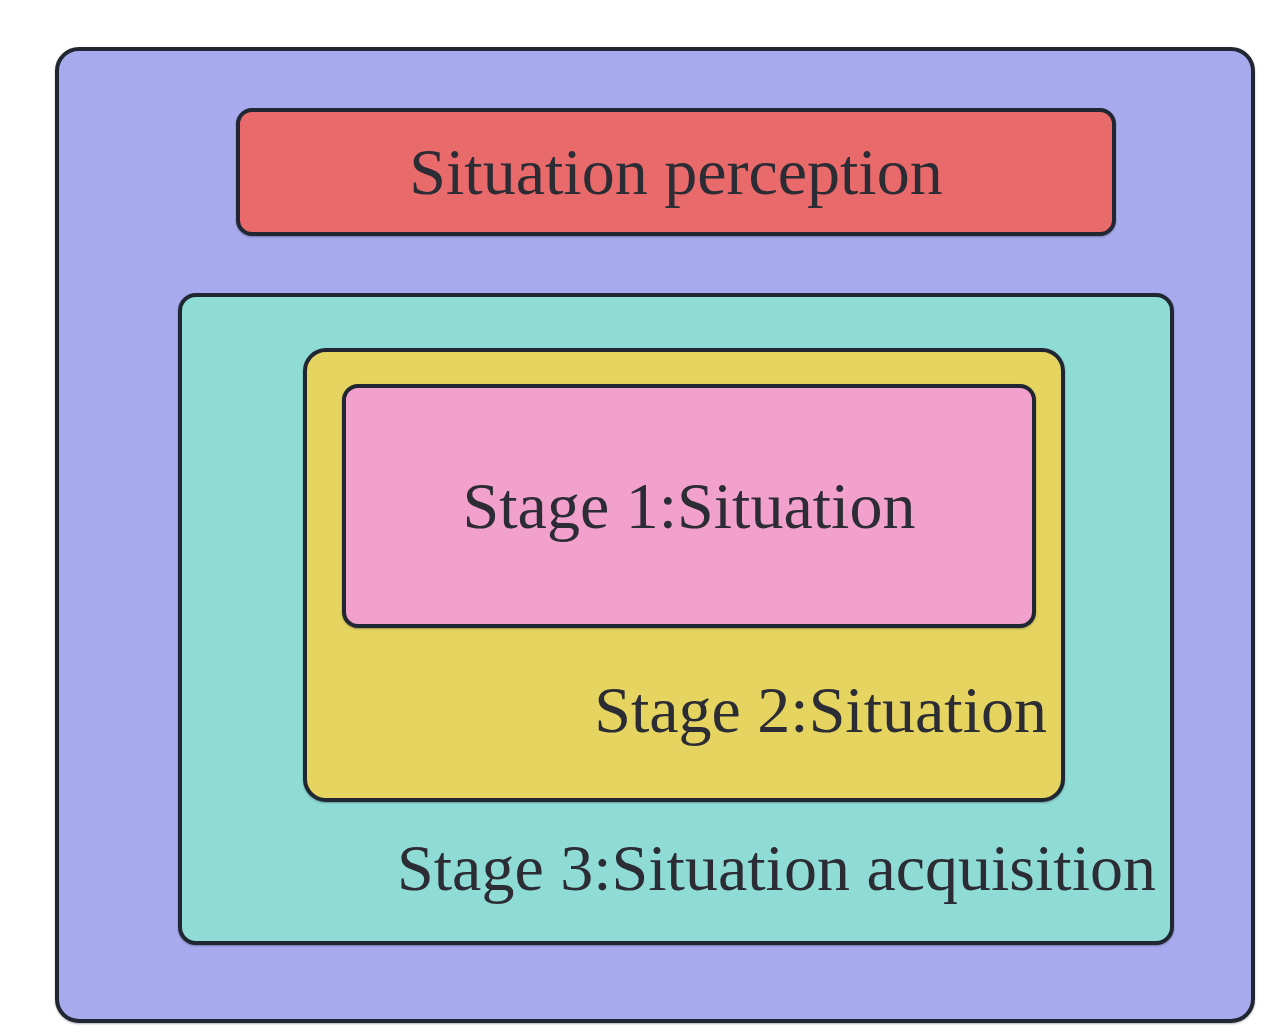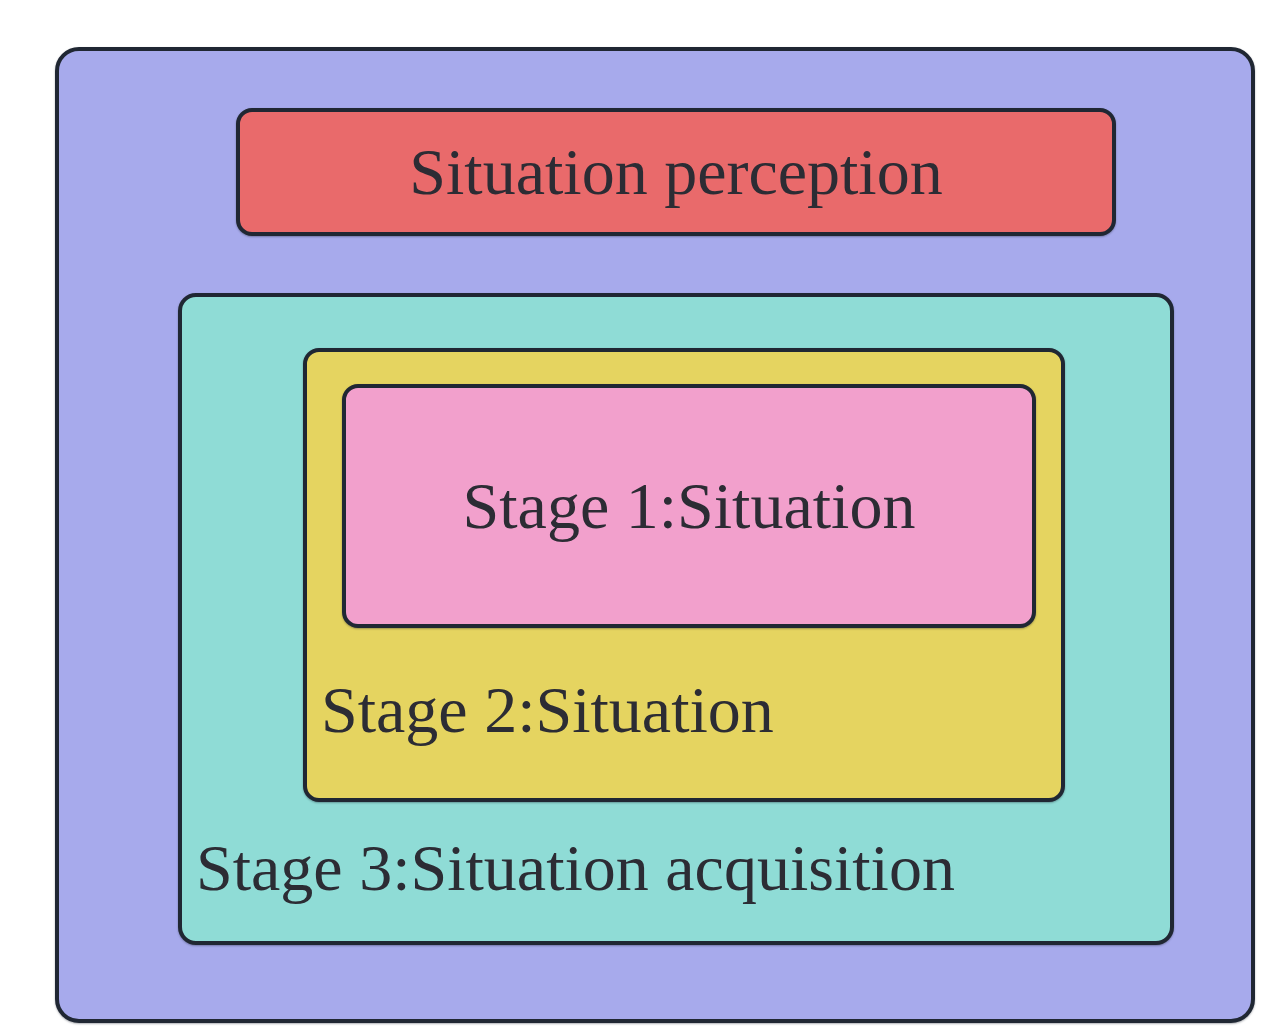--- a/index.html
+++ b/index.html
@@ -44,37 +44,37 @@
     left:114px; top:44px; width:762px; height:454px;
     border-radius:16px;
   }
   #stage1-box{
     left:28px; top:25px; width:694px; height:244px;
     border-radius:16px;
     display:flex; flex-direction:column; align-items:center; justify-content:center;
   }
   .text-zone{
     position:absolute; left:0; right:0; bottom:0;
-    display:flex; flex-direction:column; align-items:flex-start; justify-content:center;
+    display:flex; flex-direction:column; align-items:flex-end; justify-content:center;
   }
   #stage2-text-zone{ top:269px; }
   #stage3-text-zone{ top:498px; }
 </style>
 </head>
 <body>
 
 <div id="outer-box" class="box" style="background-color: rgb(167, 170, 236);">
 
   <div id="perception-box" class="box" style="background-color: rgb(233, 106, 107);">
     <div class="label">Situation perception</div>
   </div>
 
   <div id="stage3-box" class="box" style="background-color: rgb(143, 220, 214);">
 
-    <div id="stage2-box" class="box" style="background-color: rgb(229, 212, 96);">
+    <div id="stage2-box" class="box" style="background-color: rgb(229, 212, 96); border-radius: 23px;">
 
       <div id="stage1-box" class="box" style="background-color: rgb(242, 160, 204);">
         <div class="label">Stage 1:Situation</div>
       </div>
 
       <div id="stage2-text-zone" class="text-zone">
         <div class="label">Stage 2:Situation</div>
       </div>
     </div>
 

